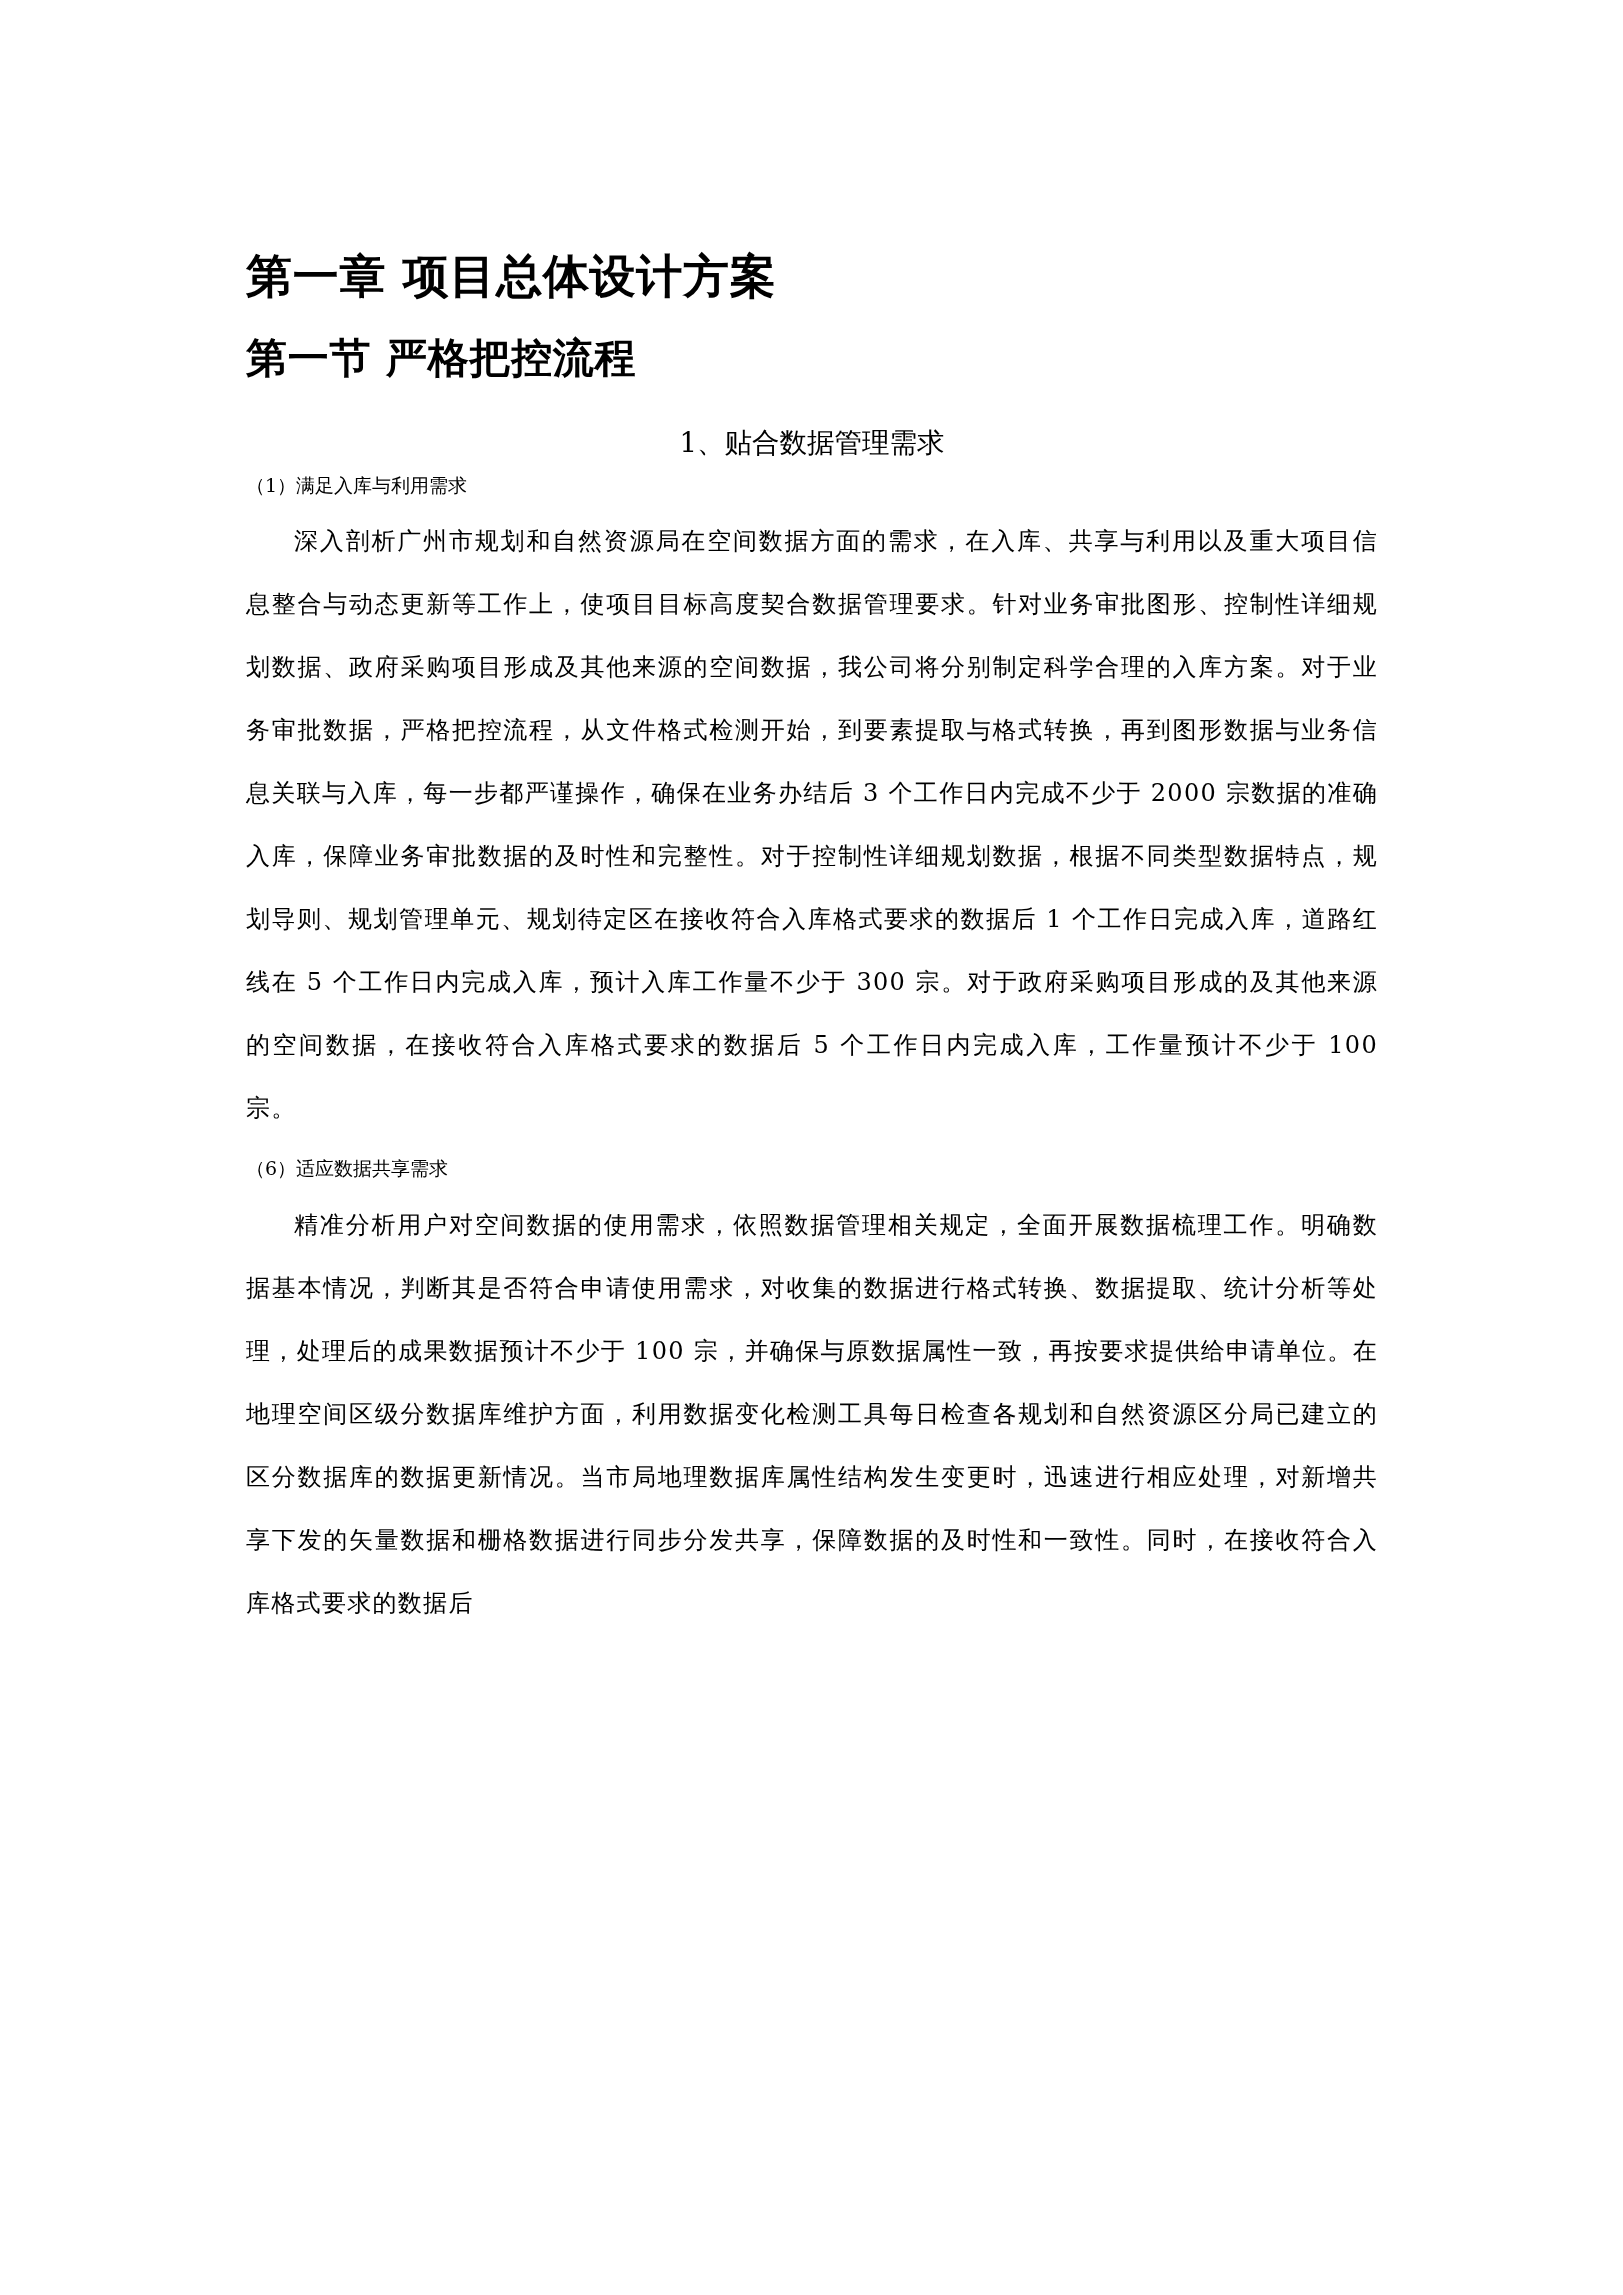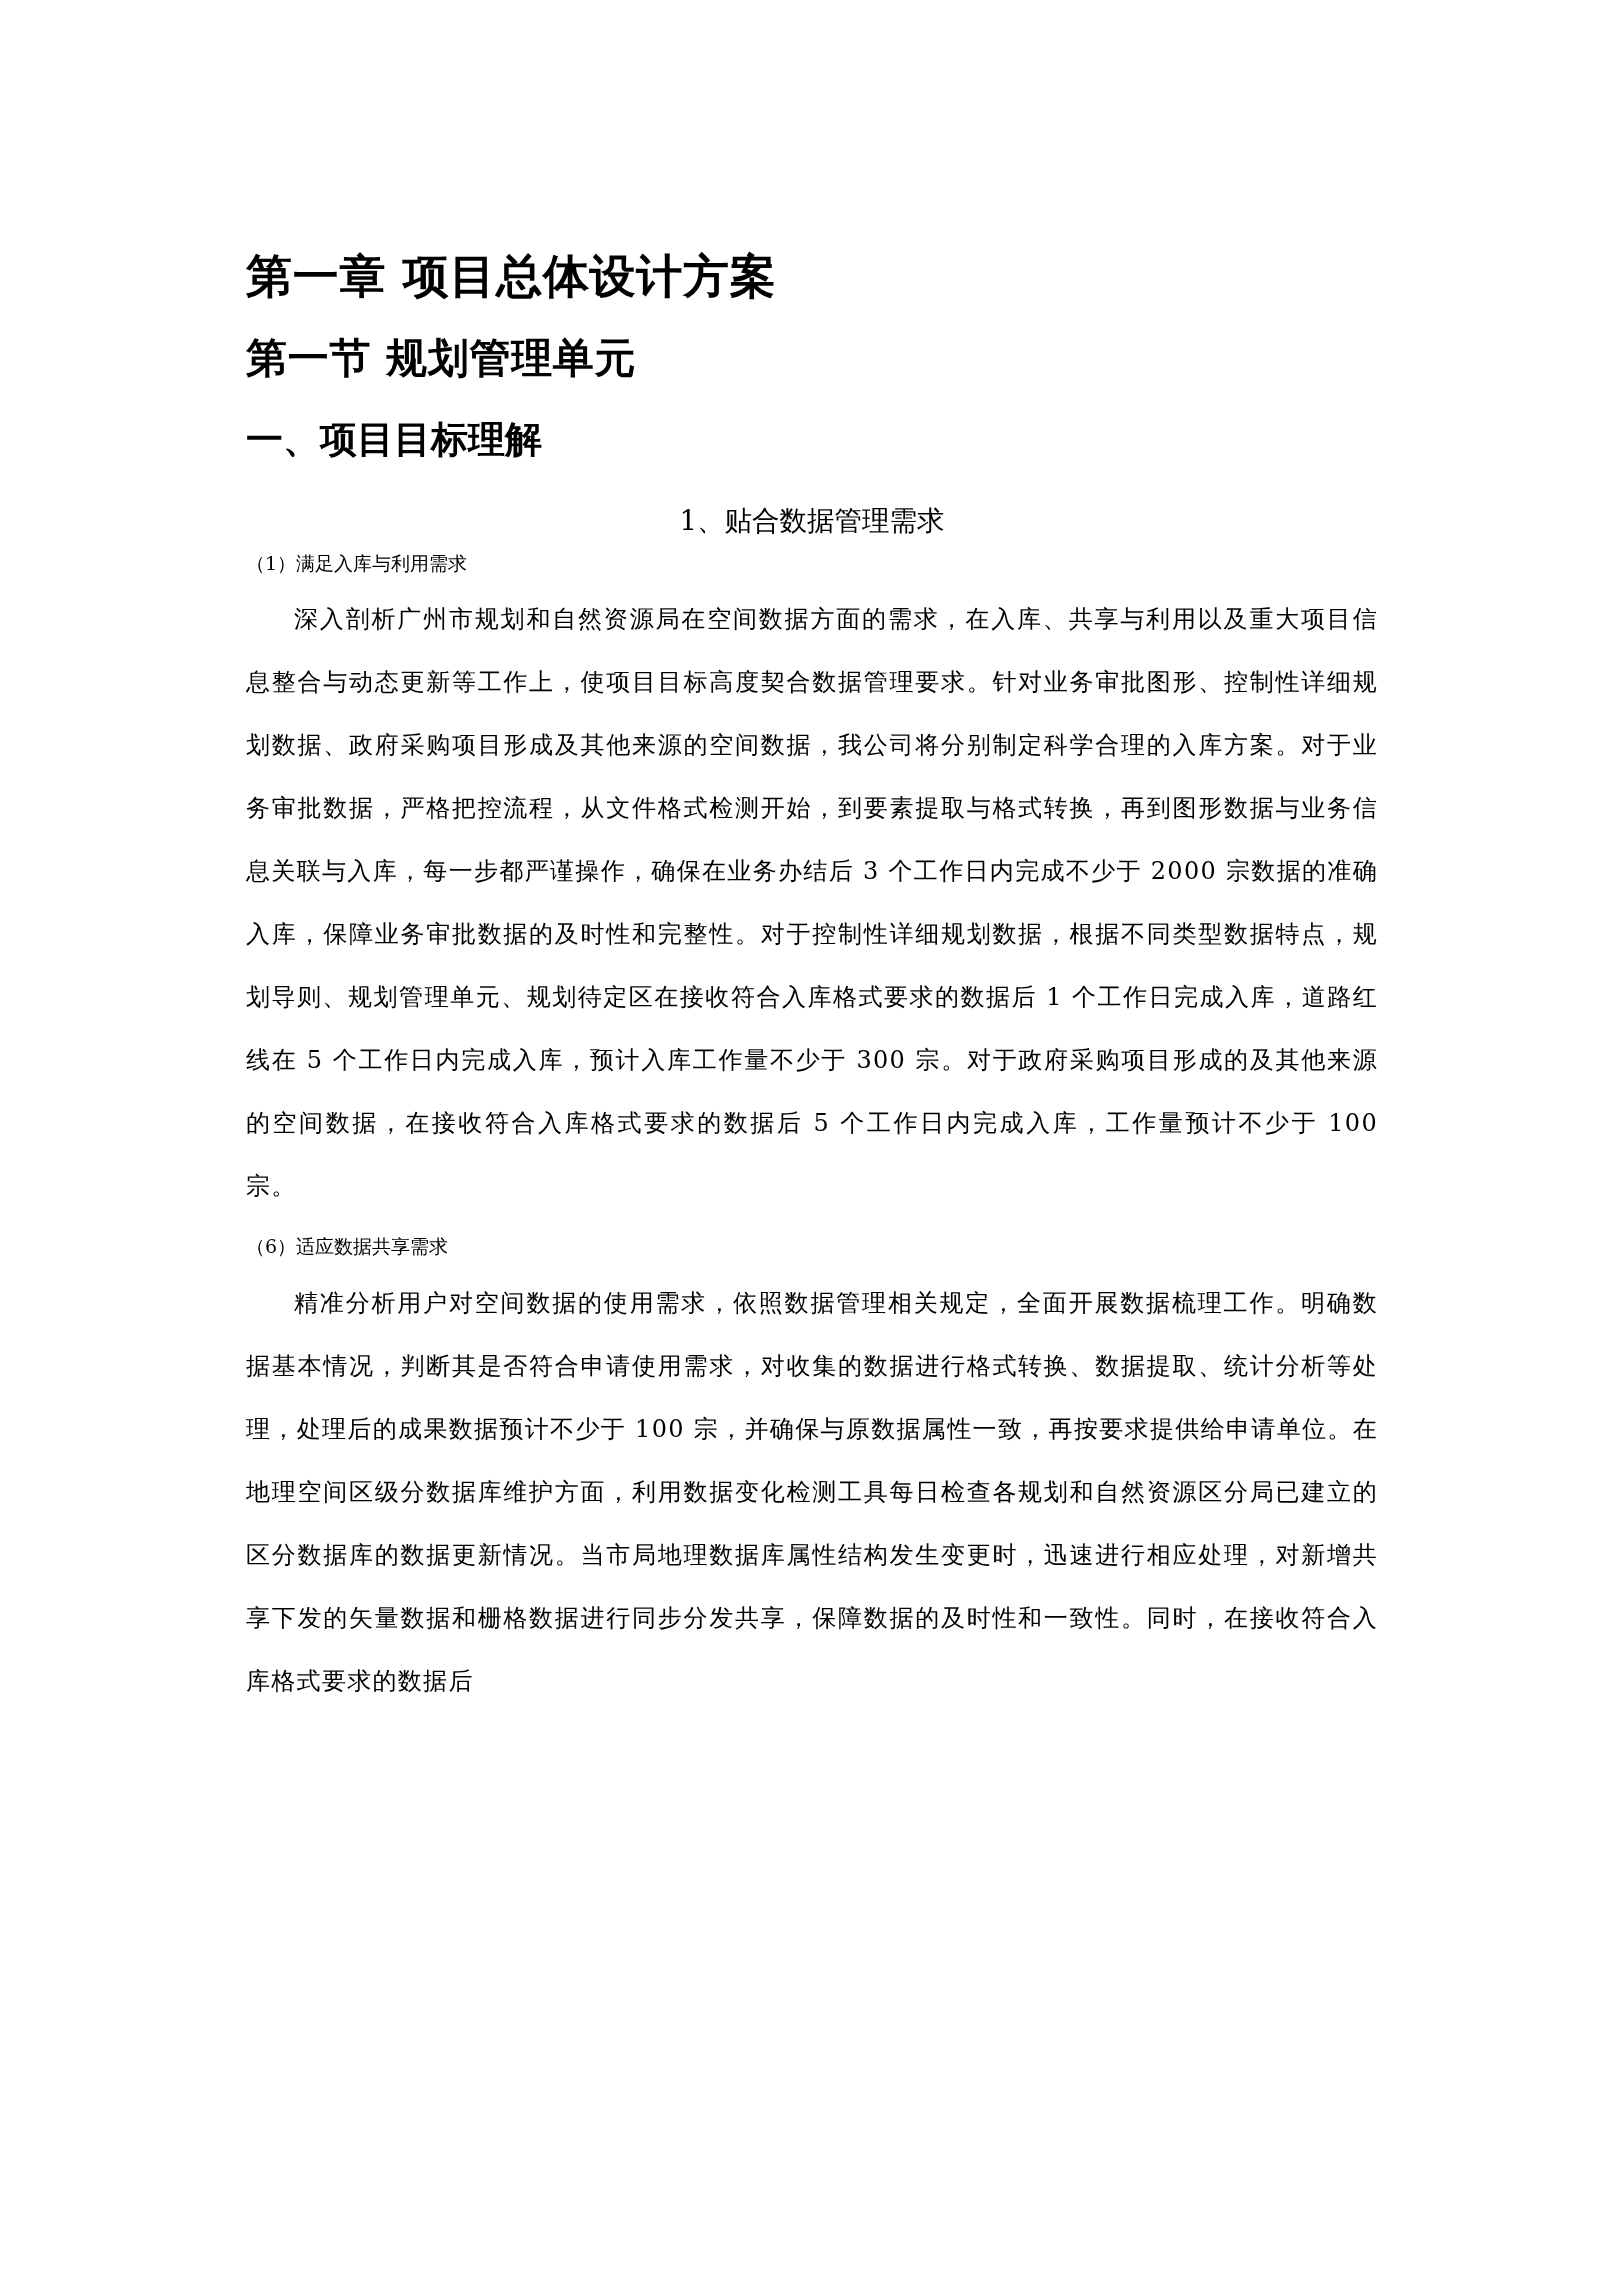--- a/index.html
+++ b/index.html
@@ -80,22 +80,21 @@
       text-align: justify;
       letter-spacing: 1.3px;
     }
   </style>
 </head>
 <body>
 
 <div class="page">
   <div class="content">
     <h1 class="h1">第一章  项目总体设计方案</h1>
-    <h2 class="h2">第一节  规划管理单元</h2>
-    <h3 class="h3">一、项目目标理解</h3>
+    <h2 class="h2">第一节  严格把控流程</h2>
     <div class="h5">1、贴合数据管理需求</div>
 
     <div class="h6">（1）满足入库与利用需求</div>
     <p class="para">深入剖析广州市规划和自然资源局在空间数据方面的需求，在入库、共享与利用以及重大项目信息整合与动态更新等工作上，使项目目标高度契合数据管理要求。针对业务审批图形、控制性详细规划数据、政府采购项目形成及其他来源的空间数据，我公司将分别制定科学合理的入库方案。对于业务审批数据，严格把控流程，从文件格式检测开始，到要素提取与格式转换，再到图形数据与业务信息关联与入库，每一步都严谨操作，确保在业务办结后 3 个工作日内完成不少于 2000 宗数据的准确入库，保障业务审批数据的及时性和完整性。对于控制性详细规划数据，根据不同类型数据特点，规划导则、规划管理单元、规划待定区在接收符合入库格式要求的数据后 1 个工作日完成入库，道路红线在 5 个工作日内完成入库，预计入库工作量不少于 300 宗。对于政府采购项目形成的及其他来源的空间数据，在接收符合入库格式要求的数据后 5 个工作日内完成入库，工作量预计不少于 100 宗。</p>
 
     <div class="h6" style="margin-top:6.5px;">（6）适应数据共享需求</div>
     <p class="para">精准分析用户对空间数据的使用需求，依照数据管理相关规定，全面开展数据梳理工作。明确数据基本情况，判断其是否符合申请使用需求，对收集的数据进行格式转换、数据提取、统计分析等处理，处理后的成果数据预计不少于 100 宗，并确保与原数据属性一致，再按要求提供给申请单位。在地理空间区级分数据库维护方面，利用数据变化检测工具每日检查各规划和自然资源区分局已建立的区分数据库的数据更新情况。当市局地理数据库属性结构发生变更时，迅速进行相应处理，对新增共享下发的矢量数据和栅格数据进行同步分发共享，保障数据的及时性和一致性。同时，在接收符合入库格式要求的数据后</p>
   </div>
 </div>
 

